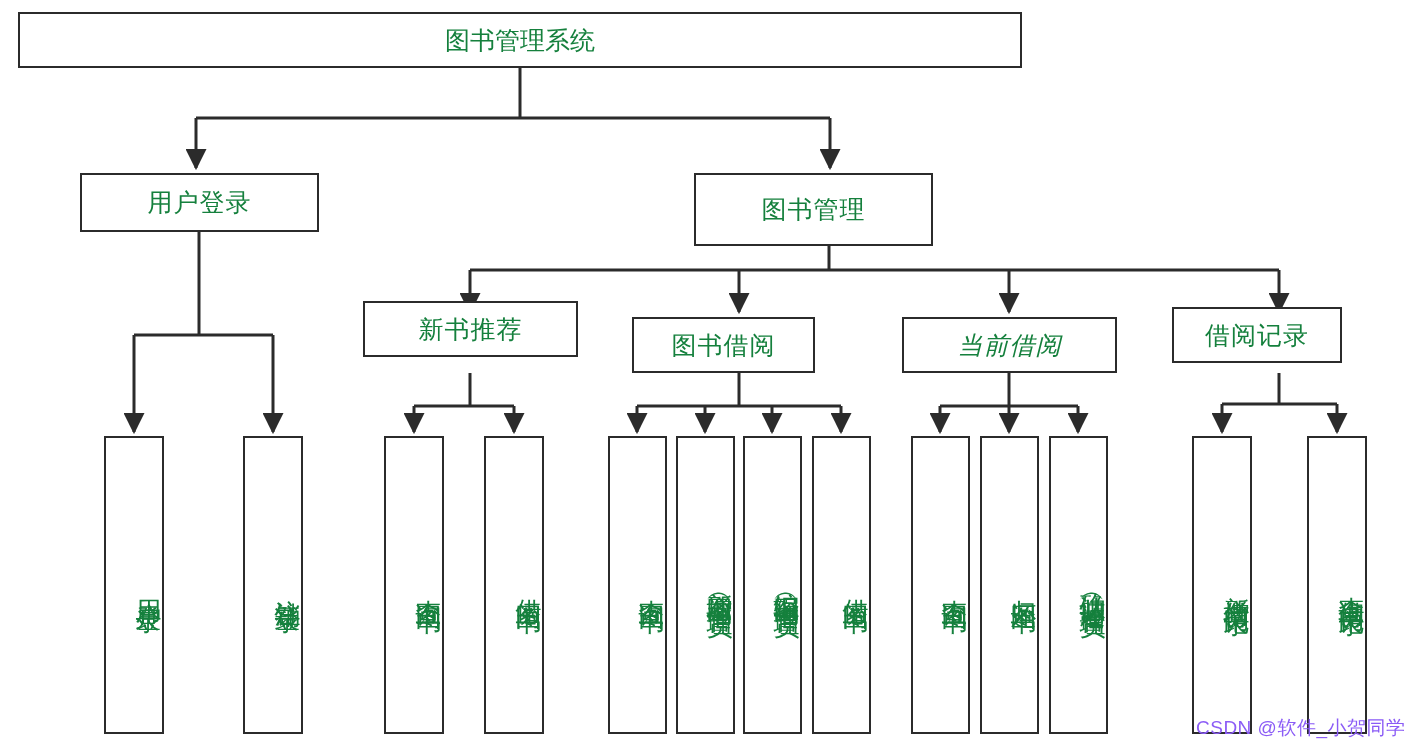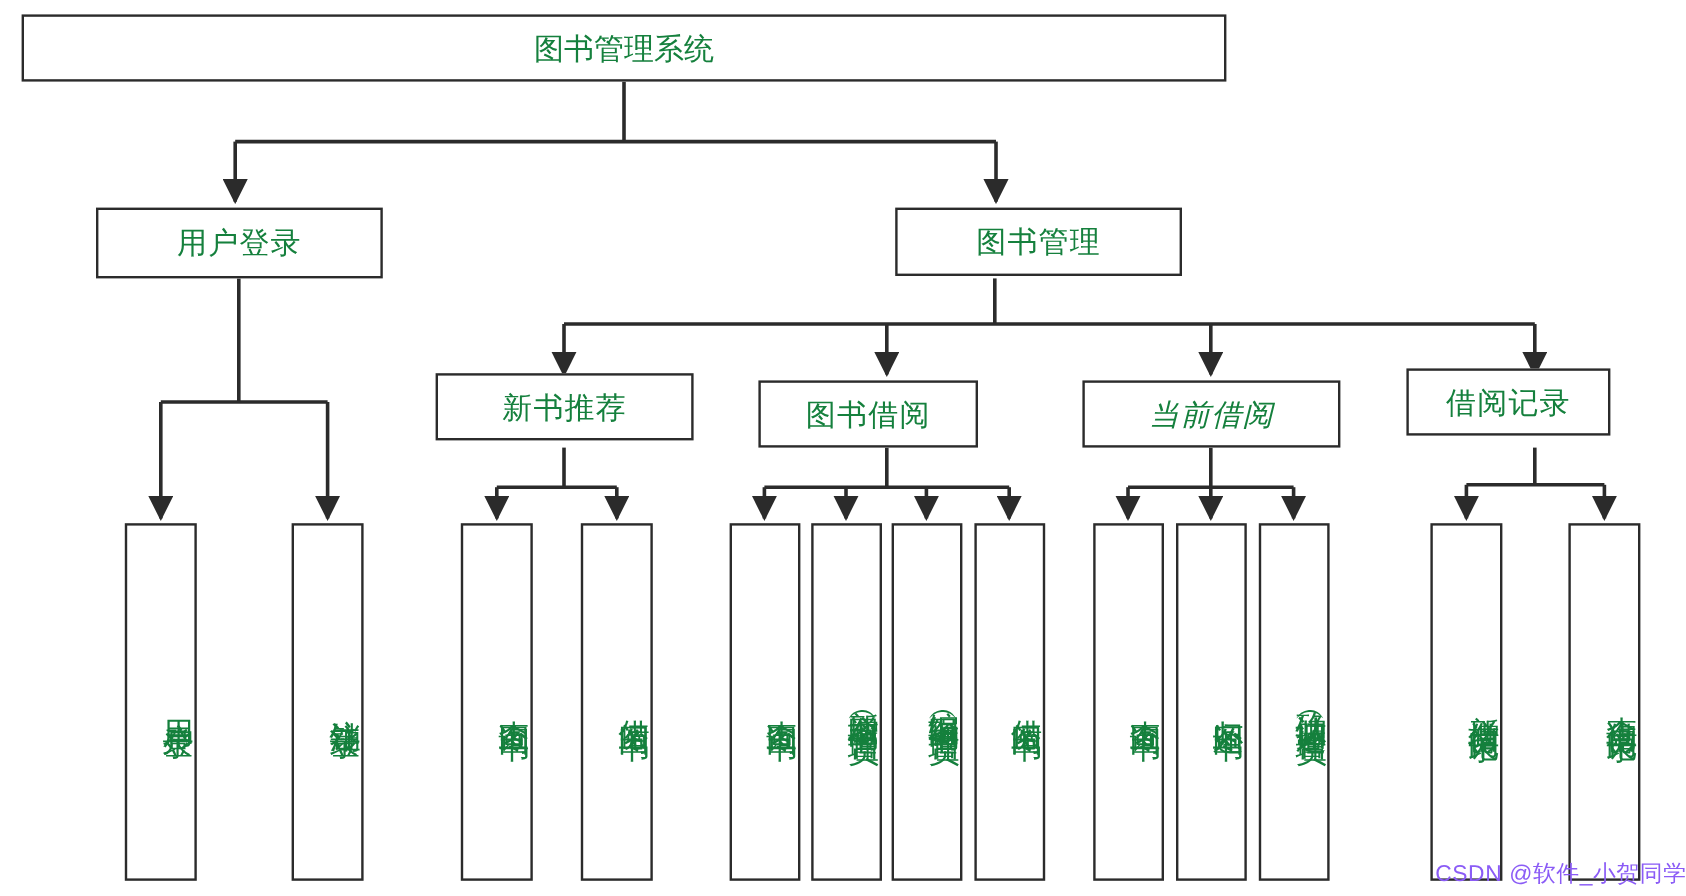--- a/index.html
+++ b/index.html
@@ -119,25 +119,25 @@
     </g>
   </svg>
 
   <div class="node root" style="left:18px; top:12px; width:1004px; height:56px;">
     <span>图书管理系统</span>
   </div>
 
   <div class="node h" style="left:80px; top:173px; width:239px; height:59px;">
     <span>用户登录</span>
   </div>
-  <div class="node h" style="left:746px; top:173px; width:239px; height:57px;">
+  <div class="node h" style="left:694px; top:173px; width:239px; height:73px;">
     <span>图书管理</span>
   </div>
 
-  <div class="node h" style="left:363px; top:311px; width:215px; height:56px;">
+  <div class="node h" style="left:363px; top:301px; width:215px; height:56px;">
     <span>新书推荐</span>
   </div>
   <div class="node h" style="left:632px; top:317px; width:183px; height:56px;">
     <span>图书借阅</span>
   </div>
   <div class="node h" style="left:902px; top:317px; width:215px; height:56px;font-style:italic;">
     <span>当前借阅</span>
   </div>
   <div class="node h" style="left:1172px; top:307px; width:170px; height:56px;">
     <span>借阅记录</span>

